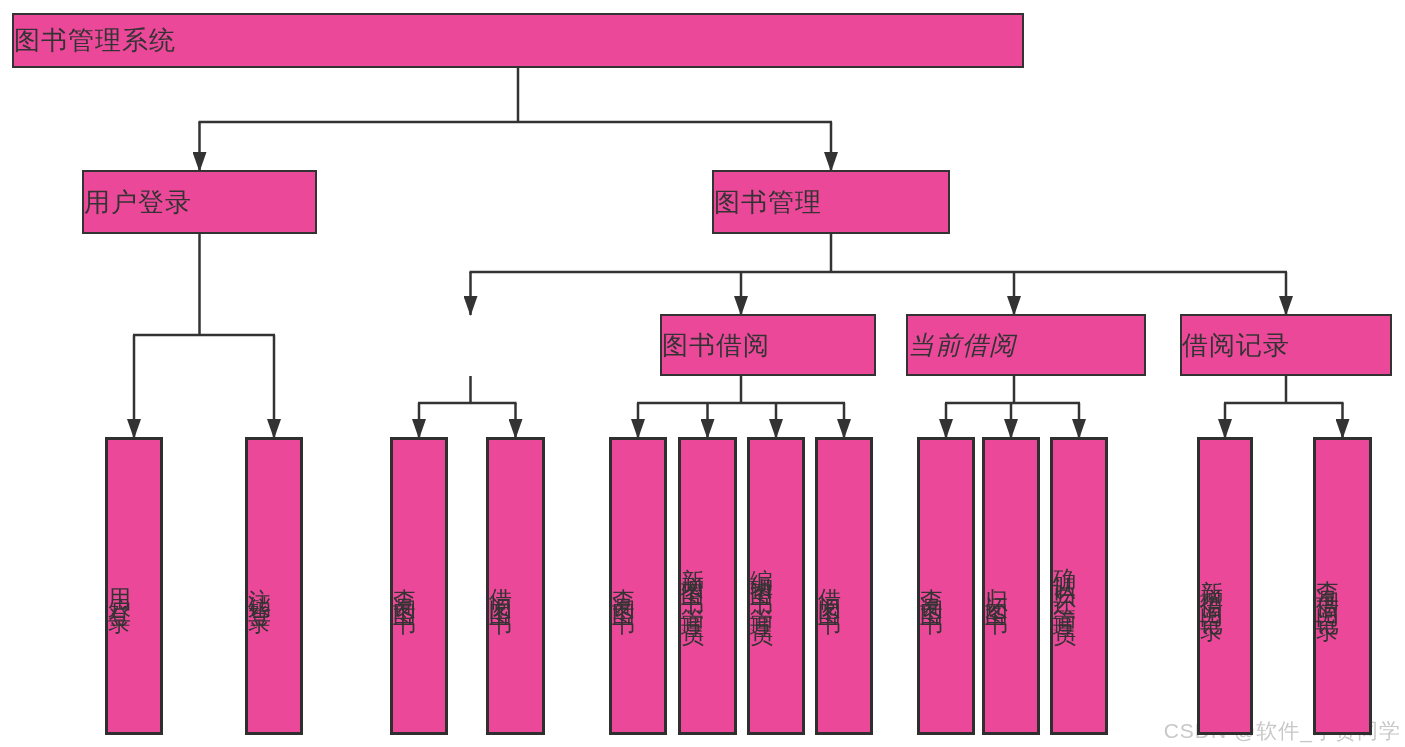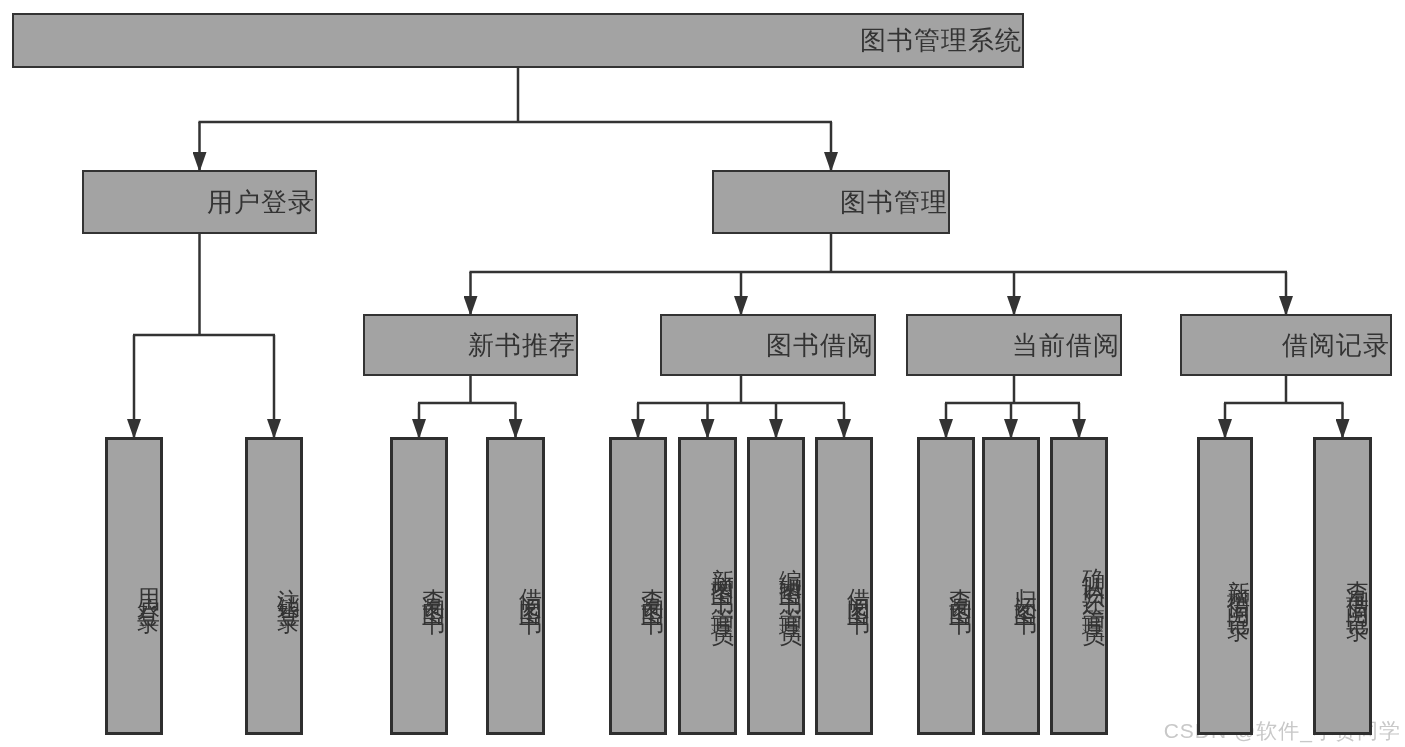--- a/index.html
+++ b/index.html
@@ -19,24 +19,24 @@
     position: absolute;
     left: 0;
     top: 0;
     width: 1405px;
     height: 747px;
     pointer-events: none;
   }
   .node {
     position: absolute;
     box-sizing: border-box;
-    background: #a3a3a3;
+    background: #ec4899;
     display: flex;
     align-items: center;
-    justify-content: flex-end;
+    justify-content: flex-start;
     color: #333333;
   }
   .node.horiz {
     border: 2px solid #333333;
   }
   .node.vert {
     border: 3px solid #2f2f2f;
   }
   .node.horiz span {
     letter-spacing: 1px;
@@ -109,27 +109,24 @@
   <div id="watermark">CSDN @软件_小贺同学</div>
 <div class="node horiz" style="left: 12px; top: 13px; width: 1012px; height: 55px; font-size: 26px;">
       <span>图书管理系统</span>
     </div>
     <div class="node horiz" style="left: 82px; top: 170px; width: 235px; height: 64px; font-size: 26px;">
       <span>用户登录</span>
     </div>
     <div class="node horiz" style="left: 712px; top: 170px; width: 238px; height: 64px; font-size: 26px;">
       <span>图书管理</span>
     </div>
-    <div class="node horiz" style="left: 363px; top: 314px; width: 215px; height: 62px; font-size: 26px;">
-      <span>新书推荐</span>
-    </div>
     <div class="node horiz" style="left: 633px; top: 314px; width: 216px; height: 62px; font-size: 26px; margin-left: 27px;">
       <span>图书借阅</span>
     </div>
-    <div class="node horiz" style="left: 906px; top: 314px; width: 216px; height: 62px; font-size: 26px;">
+    <div class="node horiz" style="left: 906px; top: 314px; width: 240px; height: 62px; font-size: 26px; font-style: italic;">
       <span>当前借阅</span>
     </div>
     <div class="node horiz" style="left: 1180px; top: 314px; width: 212px; height: 62px; font-size: 26px;">
       <span>借阅记录</span>
     </div>
     <div class="node vert" style="left: 105px; top: 437px; width: 58px; height: 298px; font-size: 23px;">
       <span>用户登录</span>
     </div>
     <div class="node vert" style="left: 245px; top: 437px; width: 58px; height: 298px; font-size: 23px;">
       <span>注销登录</span>

